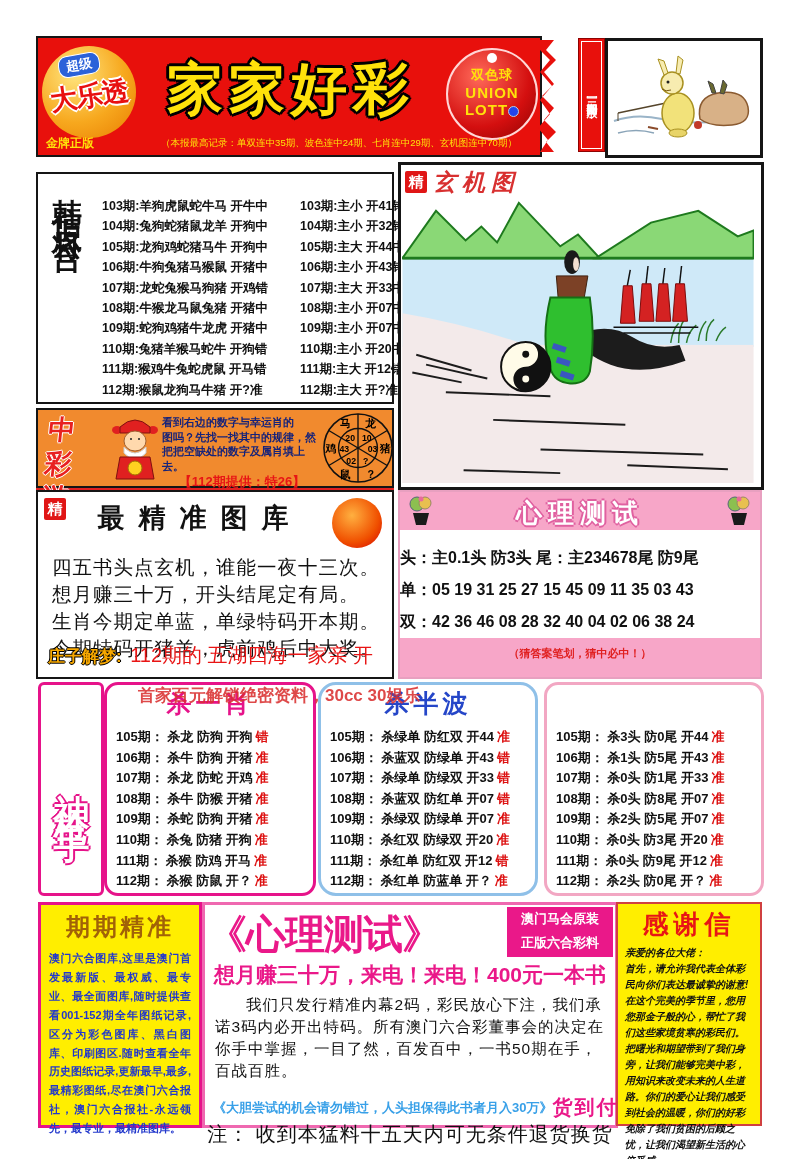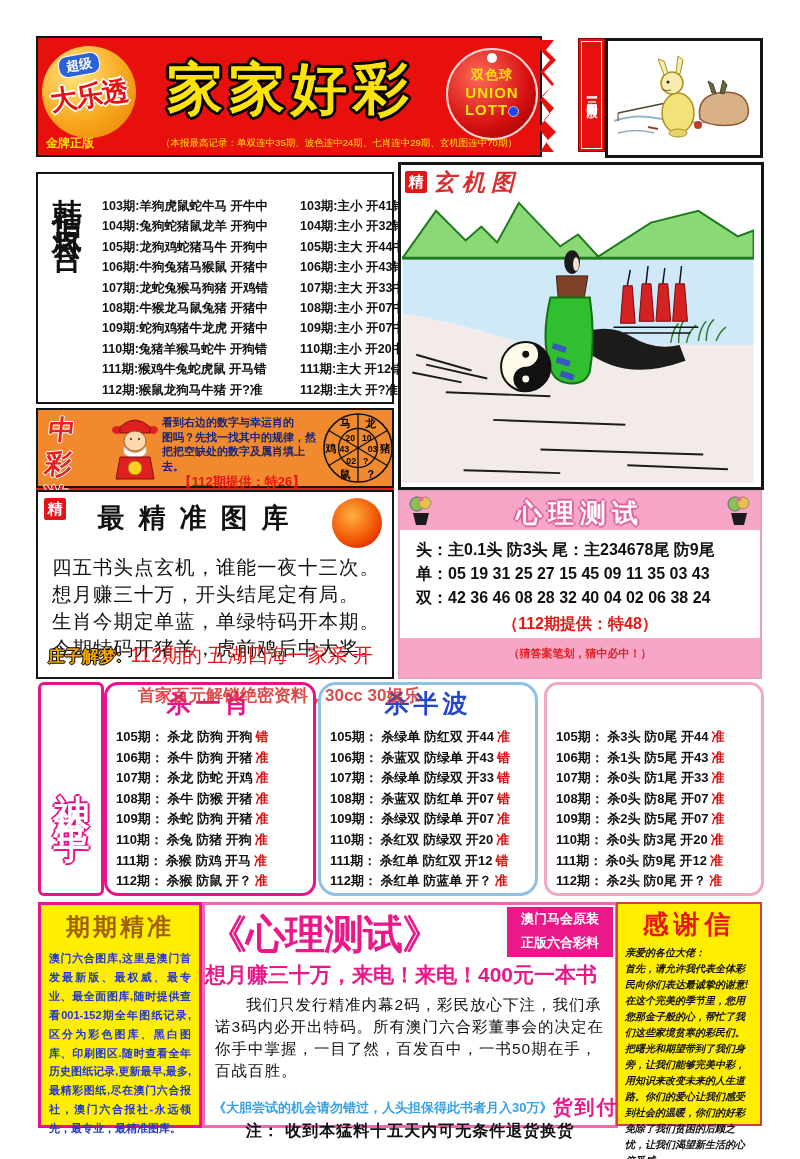--- a/index.html
+++ b/index.html
@@ -74,21 +74,21 @@
       font-family:"DejaVu Serif","Liberation Serif",serif;}
   .xj-pic{position:absolute;left:1px;top:32px;}
 
   
   .xinli{left:398px;top:490px;width:360px;height:185px;border:2px solid #e8a0c0;background:#fff;}
   .xl-head{position:absolute;left:0;top:0;right:0;height:38px;background:#f7a6c8;}
   .xl-title{text-align:center;font-size:26px;font-weight:900;letter-spacing:6px;color:#fff;margin-top:4px;
       text-shadow:-2px 0 #e060a0,2px 0 #e060a0,0 -2px #e060a0,0 2px #e060a0;}
   .flowerpot{position:absolute;top:2px;}
   .xl-body{position:absolute;left:0;right:0;top:38px;height:108px;background:#fff;padding-top:8px;}
-  .xl-line{padding-left:16px;font-size:16px;font-weight:bold;line-height:24px;white-space:nowrap;}
+  .xl-line{font-size:16px;font-weight:bold;line-height:24px;white-space:nowrap;margin-top:8px;}
   .xl-tip{text-align:center;font-size:16px;font-weight:900;color:#e81515;margin-top:4px;}
   .xl-foot{position:absolute;left:0;right:0;top:146px;bottom:0;background:#f7a6c8;}
   .xl-note{text-align:center;font-size:11px;font-weight:bold;color:#e02020;padding-top:8px;}
 
   
   .watermark{left:138px;top:684px;font-size:17px;font-weight:bold;color:rgba(217,48,48,0.88);z-index:50;white-space:nowrap;}
 
   
   .shen{left:38px;top:682px;width:60px;height:208px;border:3px solid #e6138a;border-radius:6px;background:#fff;
       display:flex;align-items:center;justify-content:center;}
@@ -107,26 +107,26 @@
 
   
   .qiqi{left:38px;top:902px;width:158px;height:220px;background:#ffee00;border:3px solid #e6138a;}
   .qq-title{text-align:center;font-size:24px;font-weight:900;color:#a16207;letter-spacing:3px;margin-top:6px;}
   .qq-body{margin:6px 8px 0 8px;font-size:11px;font-weight:bold;color:#2238cc;line-height:1.72;text-align:justify;}
   .erma{left:202px;top:902px;width:410px;height:220px;background:#fff;border:3px solid #ef68b0;}
   .em-row1{position:relative;height:54px;}
   .em-title{position:absolute;left:2px;top:2px;font-size:40px;font-weight:900;color:#ea1889;letter-spacing:-1px;white-space:nowrap;}
   .em-side{position:absolute;right:2px;top:2px;width:106px;height:50px;background:#ea1889;color:#fff;
       font-size:13px;font-weight:bold;text-align:center;line-height:24px;}
-  .em-slogan{font-size:21px;font-weight:900;color:#ea1889;margin-top:2px;white-space:nowrap;}
+  .em-slogan{text-align:center;font-size:21px;font-weight:900;color:#ea1889;margin-top:2px;white-space:nowrap;}
   .em-body{margin:5px 10px 12px 10px;font-size:15.5px;line-height:22px;text-indent:2em;letter-spacing:1px;}
   .em-note-row{margin:3px 8px 0 8px;display:flex;align-items:center;}
   .em-blue{font-size:13px;font-weight:bold;color:#38a0e8;white-space:nowrap;}
   .em-cod{margin-left:auto;font-size:20px;font-weight:900;color:#ea1889;letter-spacing:2px;white-space:nowrap;}
-  .em-bottom{text-align:center;font-size:16px;font-weight:bold;margin-top:0;letter-spacing:1px;white-space:nowrap;}
+  .em-bottom{text-align:center;font-size:20px;font-weight:normal;margin-top:0;letter-spacing:1px;white-space:nowrap;}
   .ganxie{left:616px;top:902px;width:142px;height:220px;background:#ffee00;border:2px solid #d04040;}
   .gx-title{text-align:center;font-size:26px;font-weight:900;color:#e81515;letter-spacing:5px;margin-top:3px;}
   .gx-body{margin:3px 7px 0 7px;font-size:10px;font-weight:bold;line-height:1.6;font-style:italic;}
 </style>
 </head>
 <body>
 
 <div id="page">
 
   <div class="abs masthead">

